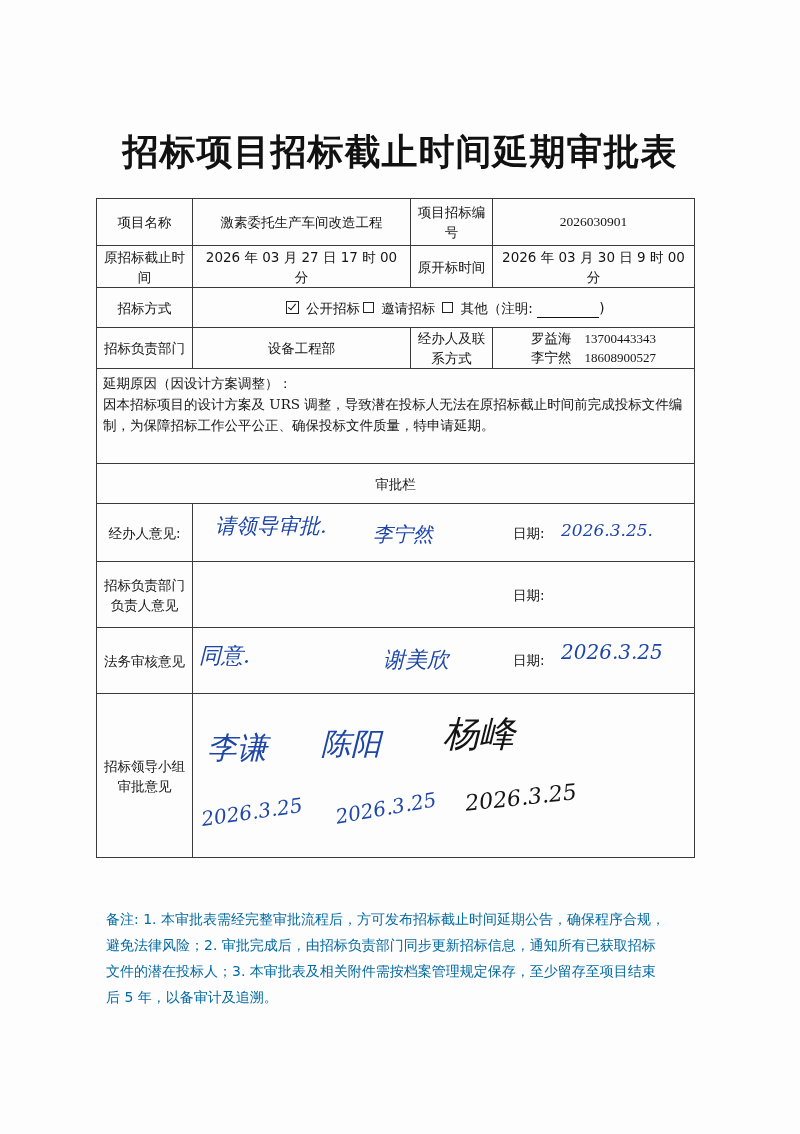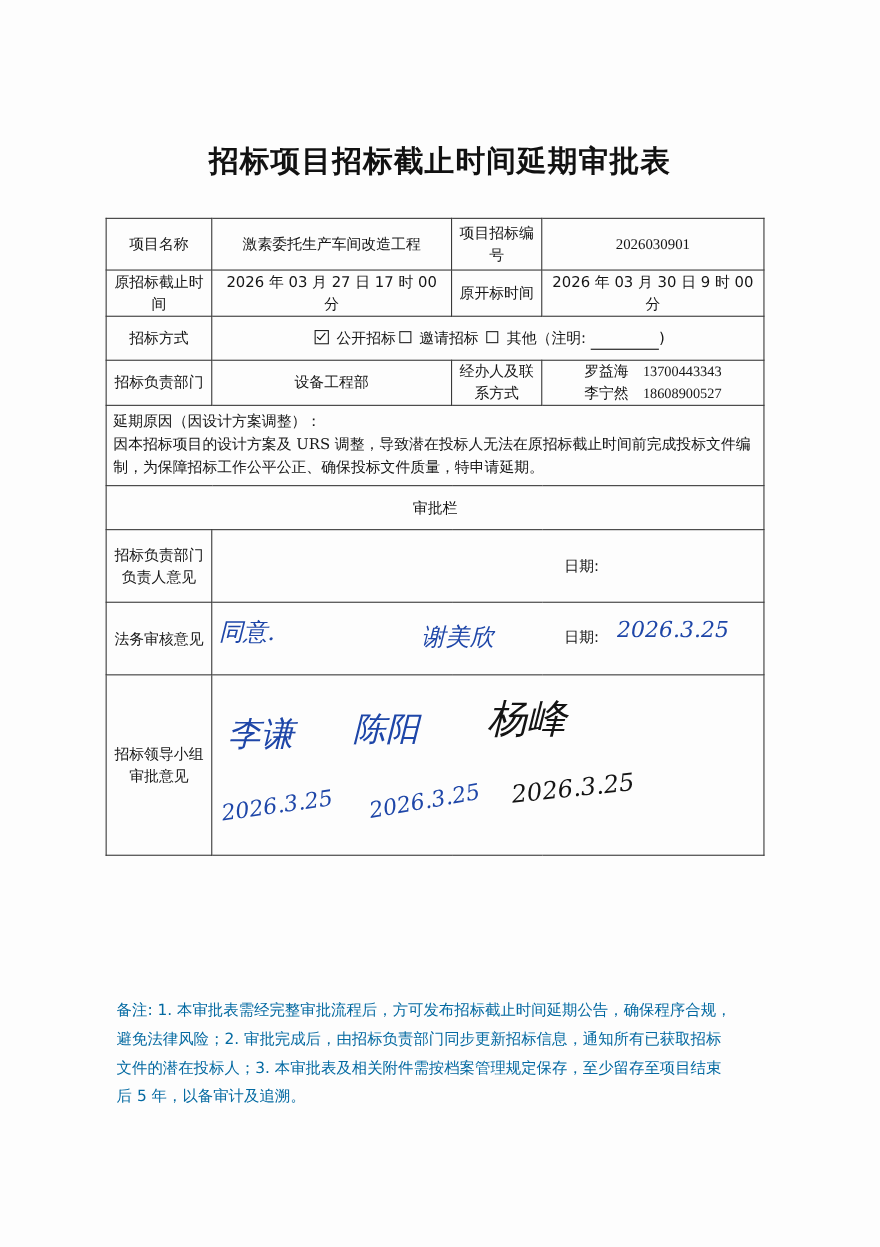--- a/index.html
+++ b/index.html
@@ -2,21 +2,21 @@
 <html><head>
 <meta charset="utf-8">
 <style>
   html, body { margin: 0; padding: 0; }
   body {
     width: 800px; height: 1134px; background: #fdfdfd; position: relative; overflow: hidden;
     font-family: "DejaVu Sans", "Liberation Sans", sans-serif; color: #151515;
   }
   .title {
     position: absolute; left: 0; top: 128px; width: 800px; text-align: center;
-    font-size: 27px; font-weight: bold; letter-spacing: 1px; color: #111;
+    font-size: 36px; font-weight: bold; letter-spacing: 1px; color: #111;
   }
   .tbl {
     position: absolute; left: 96px; top: 198px; width: 598px;
     border-collapse: collapse; table-layout: fixed;
   }
   .tbl td {
     border: 1.4px solid #3a3a3a; padding: 0 4px; font-size: 13.5px; text-align: center;
     vertical-align: middle; line-height: 20px;
   }
   .mono { font-family: "Liberation Serif", serif; font-size: 13px; }
@@ -75,28 +75,37 @@
   </tr>
   <tr style="height:40px">
     <td>招标负责部门</td>
     <td>设备工程部</td>
     <td>经办人及联系方式</td>
     <td style="line-height:19px">
       <div><span>罗益海</span>&nbsp;&nbsp;&nbsp;<span class="mono">13700443343</span></div>
       <div><span>李宁然</span>&nbsp;&nbsp;&nbsp;<span class="mono">18608900527</span></div>
     </td>
   </tr>
-  <tr style="height:73px">
+  <tr style="height:95px">
     <td colspan="4" class="reason left">
       <div>延期原因（因设计方案调整）：</div>
       <div>因本招标项目的设计方案及 URS 调整，导致潜在投标人无法在原招标截止时间前完成投标文件编制，为保障招标工作公平公正、确保投标文件质量，特申请延期。</div>
     </td>
   </tr>
   <tr style="height:40px">
     <td colspan="4">审批栏</td>
+  </tr>
+  <tr style="height:58px">
+    <td>经办人意见:</td>
+    <td colspan="3" class="opinion left">
+      <span class="sig hand" style="left:22px;top:12px;font-size:21px">请领导审批.</span>
+      <span class="sig hand" style="left:180px;top:20px;font-size:20px">李宁然</span>
+      <span class="date-label" style="top:19px">日期:</span>
+      <span class="date-hand hand" style="top:16px">2026.3.25.</span>
+    </td>
   </tr>
   <tr style="height:66px">
     <td>招标负责部门负责人意见</td>
     <td colspan="3" class="opinion left">
       <span class="date-label" style="top:23px">日期:</span>
     </td>
   </tr>
   <tr style="height:66px">
     <td>法务审核意见</td>
     <td colspan="3" class="opinion left">

